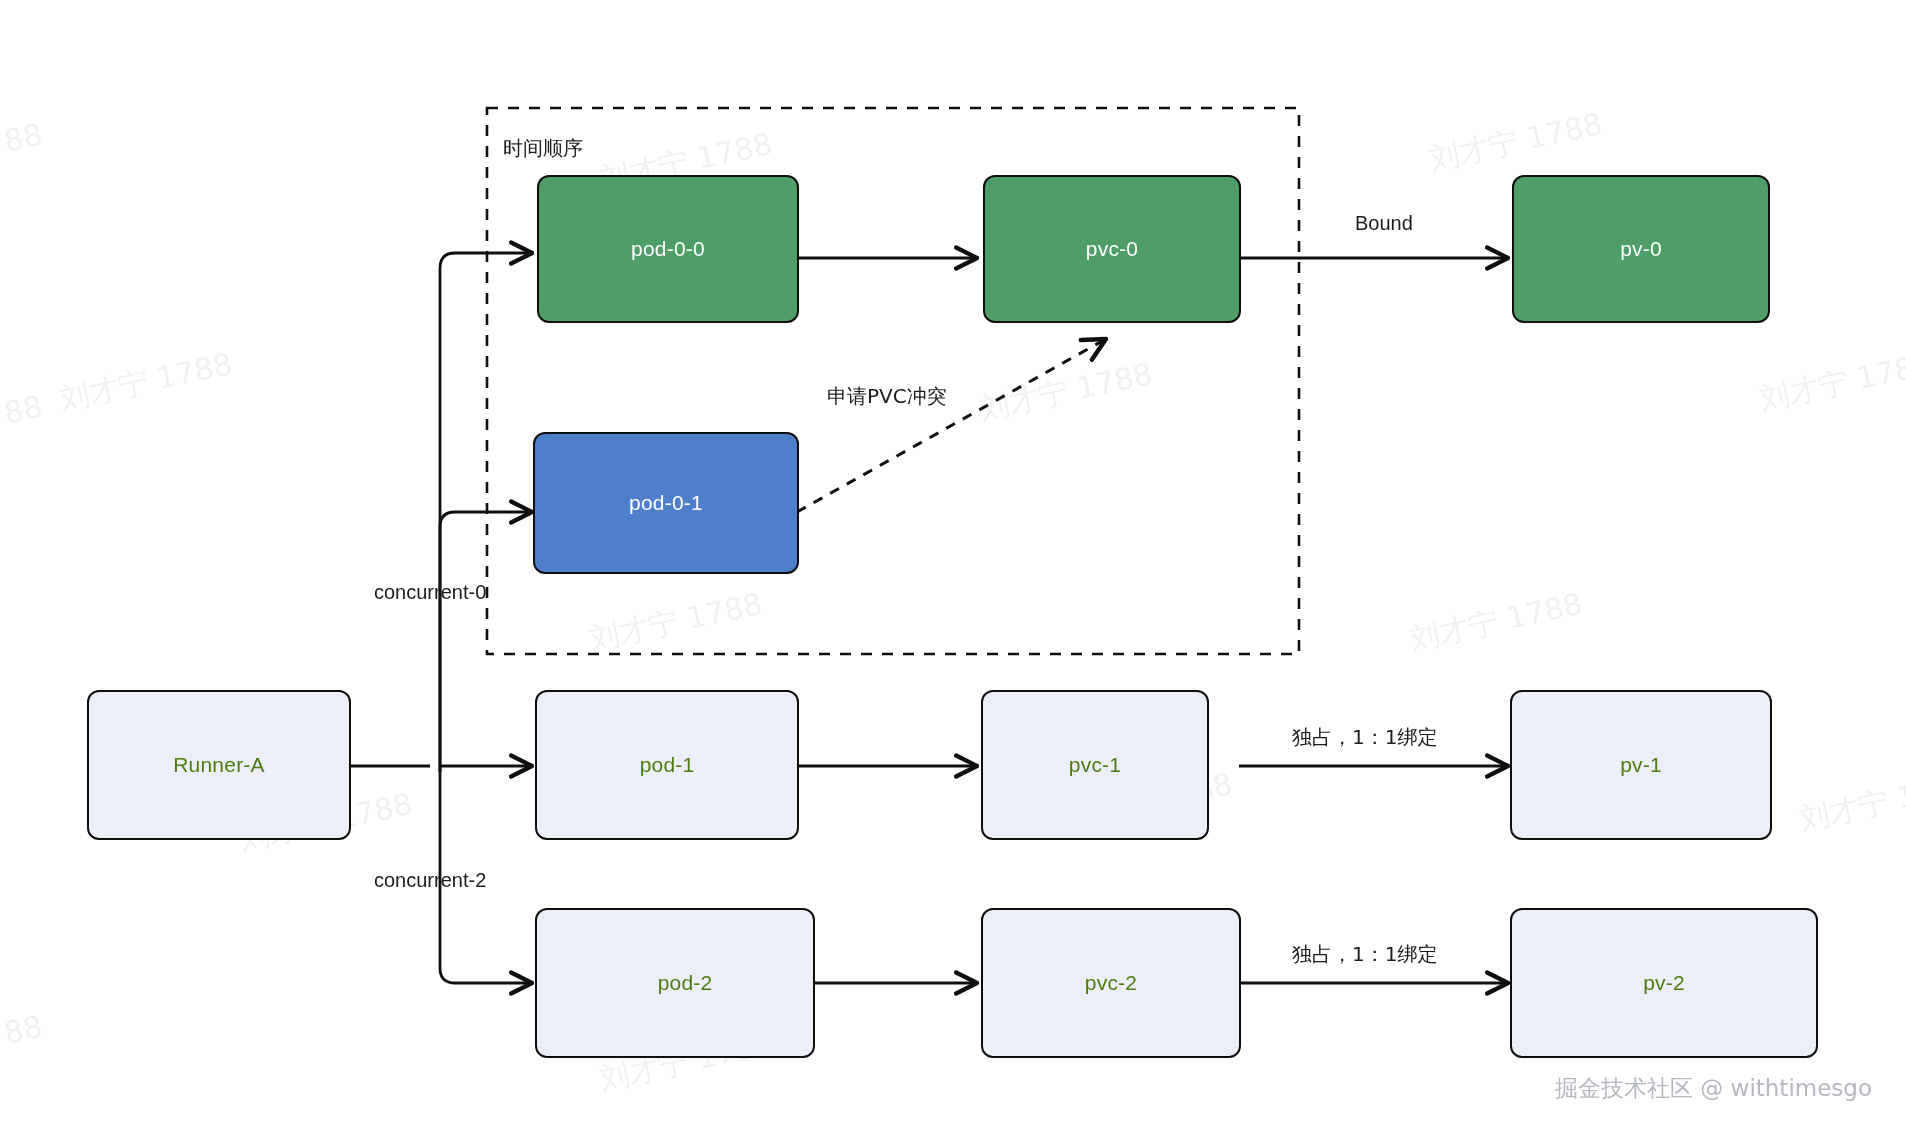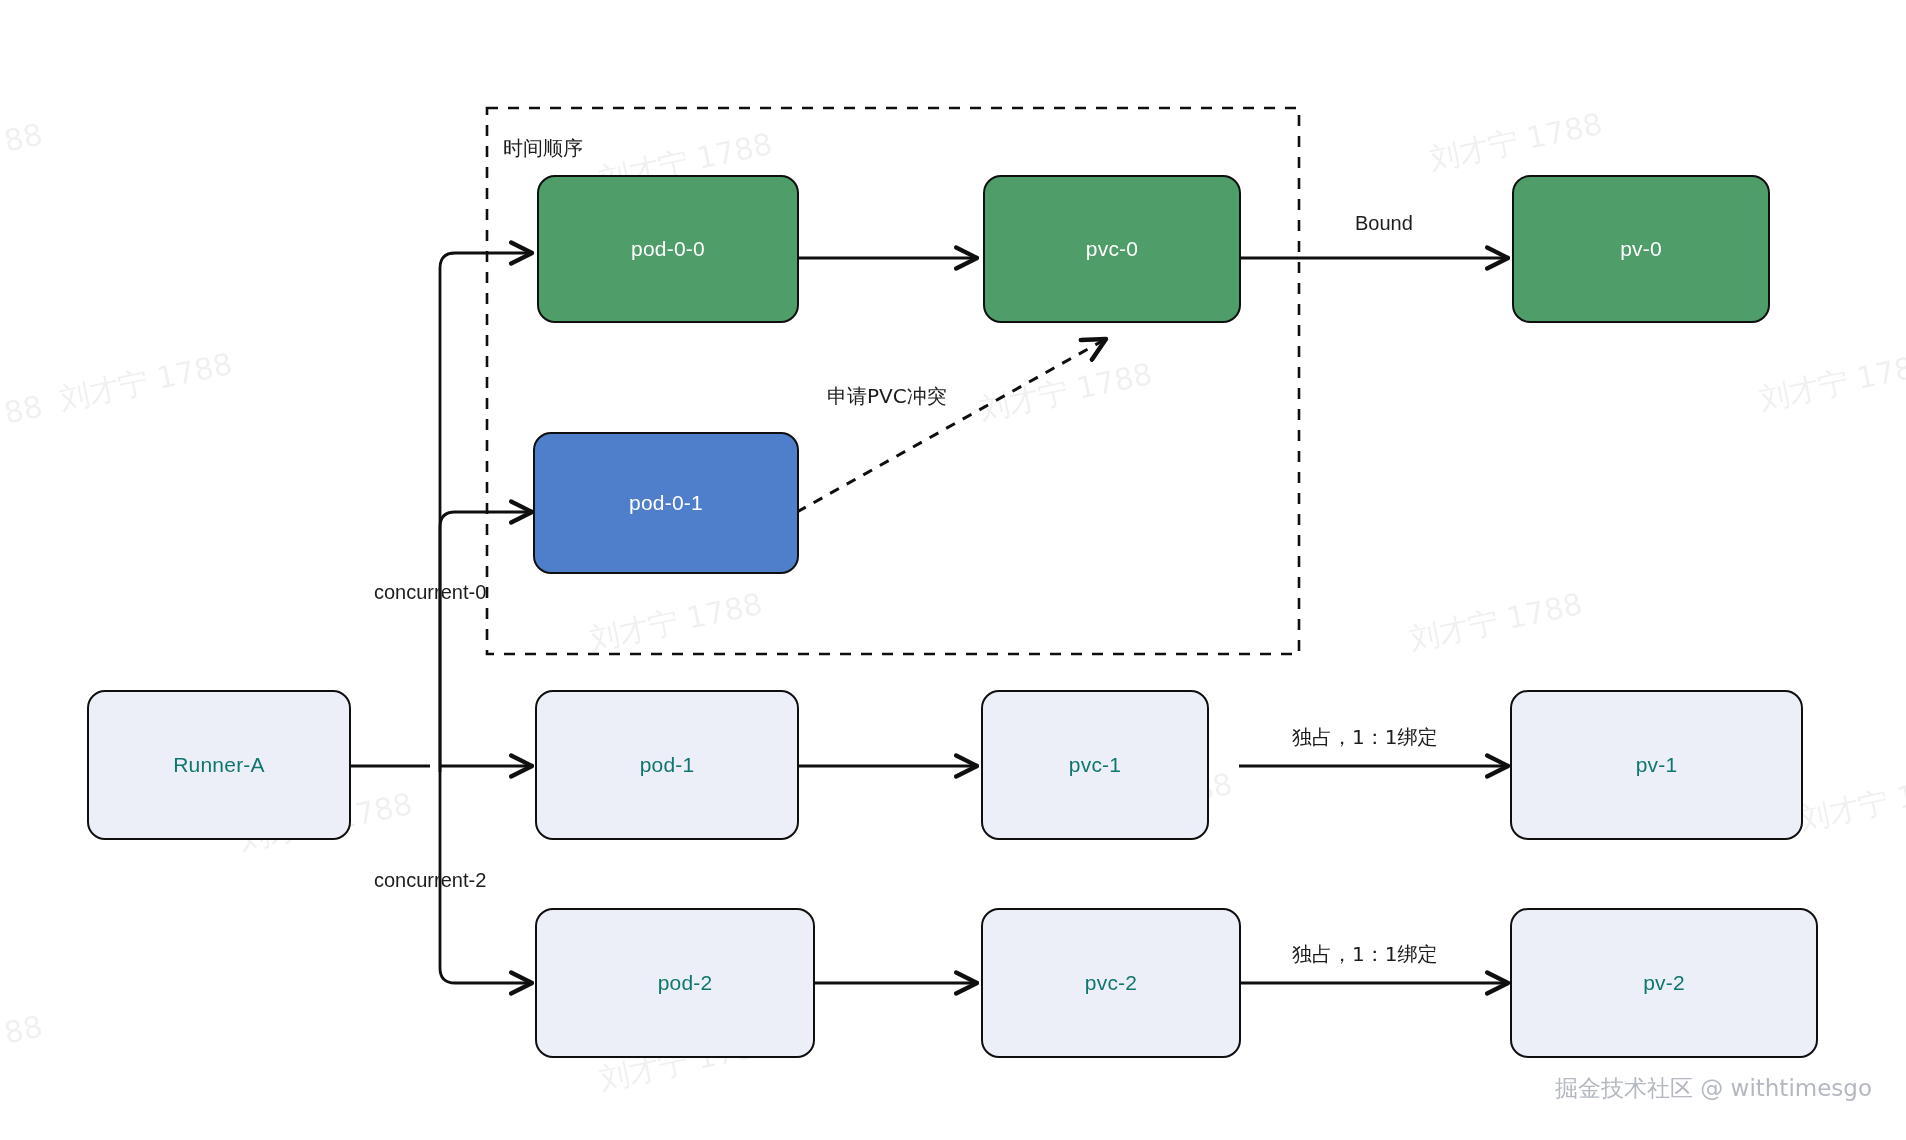--- a/index.html
+++ b/index.html
@@ -24,39 +24,39 @@
     width: 1906px;
     height: 1140px;
     pointer-events: none;
   }
 
   
   .node {
     position: absolute;
     box-sizing: border-box;
     border: 2.5px solid #0f0f0f;
-    border-radius: 18px;
+    border-radius: 12px;
     display: flex;
     align-items: center;
     justify-content: center;
     font-size: 21px;
     letter-spacing: .2px;
     z-index: 4;
   }
   .node.green {
     background: #4f9d68;
     color: #ffffff;
   }
   .node.blue {
     background: #4f7fca;
     color: #ffffff;
   }
   .node.plain {
     background: #eceff8;
-    color: #0f766e;
+    color: #4d7c0f;
   }
 
   
   .edge-label {
     position: absolute;
     font-size: 20px;
     color: #1c1c1c;
     white-space: nowrap;
     z-index: 6;
   }
@@ -209,21 +209,21 @@
   </div>
 
   <div class="node plain" style="left:535px; top:690px; width:264px; height:150px;">
     <span>pod-1</span>
   </div>
 
   <div class="node plain" style="left:981px; top:690px; width:228px; height:150px;">
     <span>pvc-1</span>
   </div>
 
-  <div class="node plain" style="left:1510px; top:690px; width:293px; height:150px;">
+  <div class="node plain" style="left:1510px; top:690px; width:262px; height:150px;">
     <span>pv-1</span>
   </div>
 
   <div class="node plain" style="left:535px; top:908px; width:280px; height:150px;padding-left:20px;">
     <span>pod-2</span>
   </div>
 
   <div class="node plain" style="left:981px; top:908px; width:260px; height:150px;">
     <span>pvc-2</span>
   </div>

